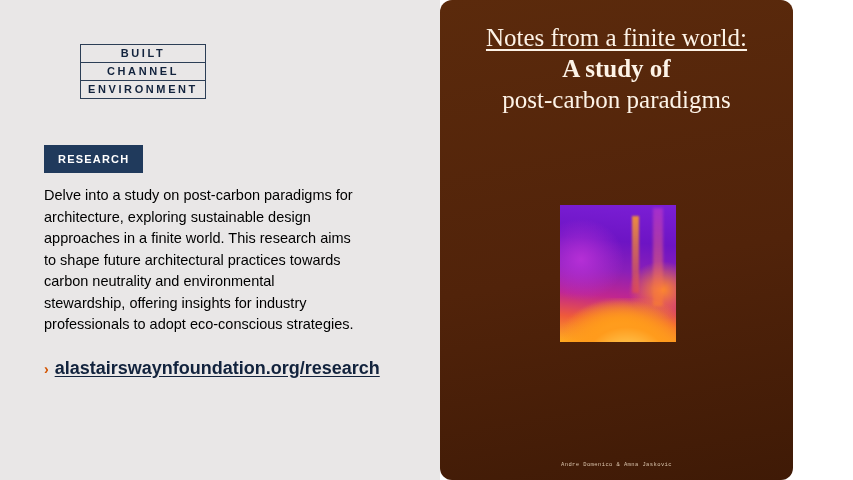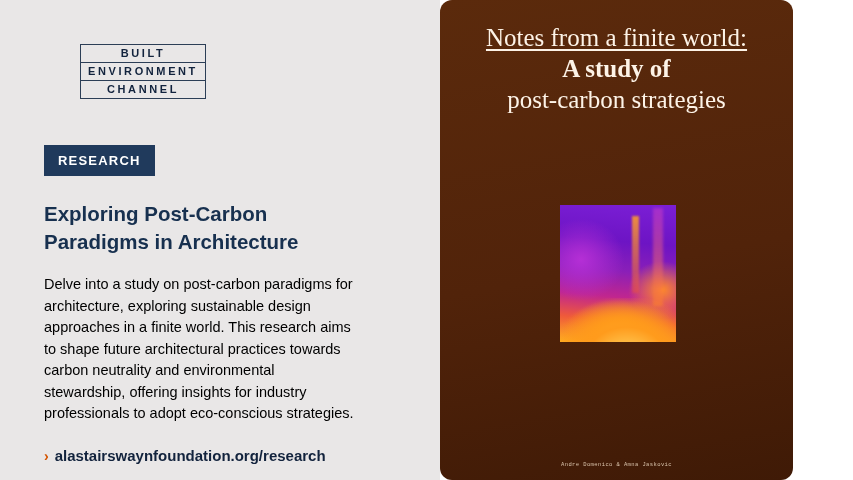--- a/index.html
+++ b/index.html
@@ -46,25 +46,25 @@
     padding: 2px 0 2px 0;
     line-height: 13px;
     box-sizing: border-box;
   }
   .brand-line + .brand-line { border-top: none; }
 
   .badge {
     display: inline-block;
     background: #203a5c;
     color: #ffffff;
-    font-size: 13px;
+    font-size: 11px;
     font-weight: bold;
     letter-spacing: 1.2px;
     padding: 8px 14px 8px 14px;
-    margin-bottom: 24px;
+    margin-bottom: 12px;
   }
 
   .headline {
     color: #17304f;
     font-size: 20.5px;
     font-weight: bold;
     line-height: 28px;
     margin: 0 0 18px 0;
     max-width: 290px;
   }
@@ -83,22 +83,23 @@
     gap: 6px;
   }
   .chevron {
     color: #d35400;
     font-size: 14px;
     font-weight: bold;
     line-height: 1;
   }
   .link-text {
     color: #12233d;
-    font-size: 15px;
-    font-weight: bold;
+    font-size: 18px;
+    font-weight: bold;
+    text-decoration: underline;
     text-underline-offset: 2px;
   }
 
   
   .right-panel {
     position: relative;
     width: 413px;
     height: 480px;
     background: #ffffff;
   }
@@ -188,44 +189,43 @@
 </style>
 </head>
 <body>
 
 <div class="page">
 
   <div class="left-panel">
 
     <div class="brand-logo">
       <div class="brand-line">BUILT</div>
+      <div class="brand-line">CHANNEL</div>
       <div class="brand-line">ENVIRONMENT</div>
-      <div class="brand-line">CHANNEL</div>
     </div>
 
     <div class="badge">RESEARCH</div>
 
-    <h1 class="headline">Exploring Post-Carbon Paradigms in Architecture</h1>
 
     <p class="body-copy">Delve into a study on post-carbon paradigms for architecture, exploring sustainable design approaches in a finite world. This research aims to shape future architectural practices towards carbon neutrality and environmental stewardship, offering insights for industry professionals to adopt eco-conscious strategies.</p>
 
     <div class="link-row">
       <span class="chevron">›</span>
       <span class="link-text">alastairswaynfoundation.org/research</span>
     </div>
 
   </div>
 
   <div class="right-panel">
     <div class="poster">
 
       <div class="poster-title">
         <span class="t1">Notes from a finite world:</span>
         <span class="t2">A study of</span>
-        <span class="t3">post-carbon strategies</span>
+        <span class="t3">post-carbon paradigms</span>
       </div>
 
       <div class="thermal-frame">
         <div class="thermal">
           <div class="bar-a"></div>
           <div class="bar-b"></div>
           <div class="glow"></div>
         </div>
       </div>
 

